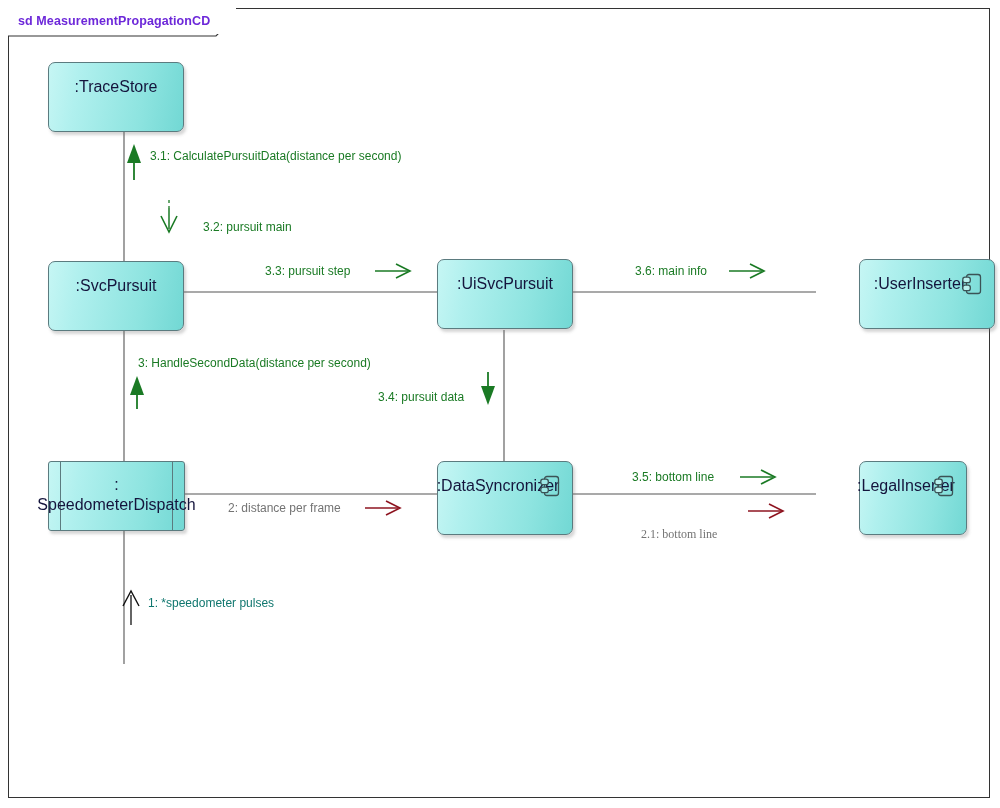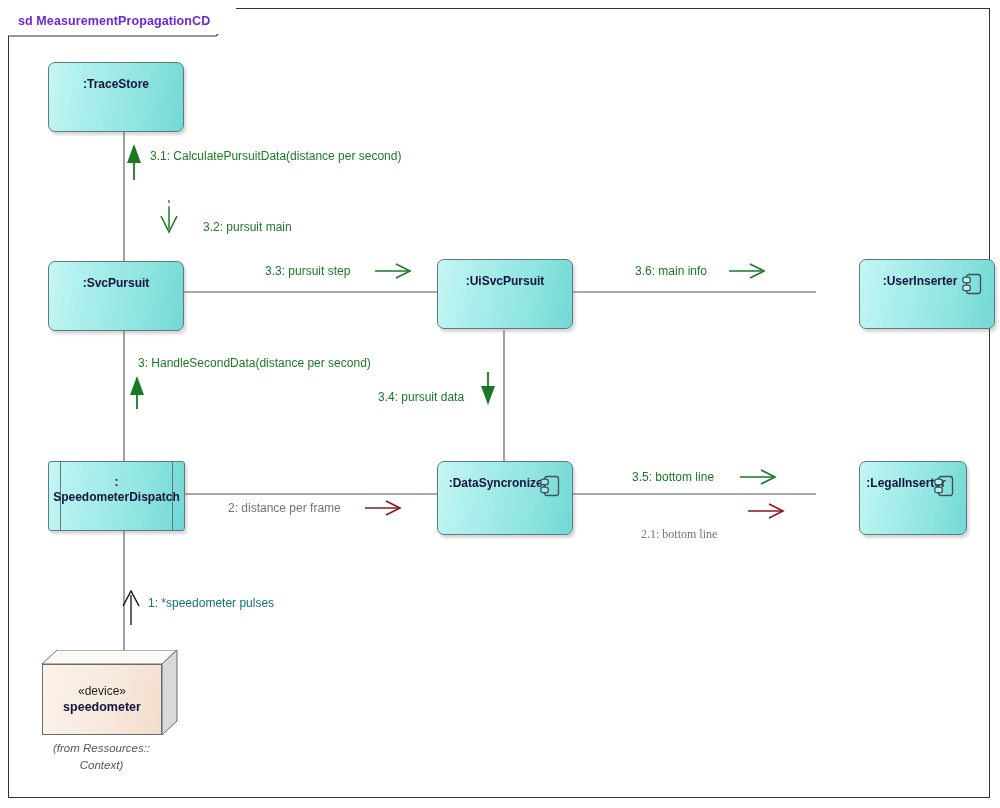--- a/index.html
+++ b/index.html
@@ -63,22 +63,22 @@
     border: 1px solid #5b7b7f;
     border-radius: 7px;
     background: linear-gradient(100deg, #c6f6f4 0%, #b0f0ee 22%, #8ee4e0 68%, #72d8d4 100%);
     box-shadow: 2px 3px 3px rgba(120,120,120,.30);
     display: flex;
     align-items: flex-start;
     justify-content: center;
   }
   .node-label {
     margin-top: 14px;
-    font-size: 12px;
-    font-weight: bold;
+    font-size: 16px;
+    font-weight: normal;
     color: #14143c;
     text-align: center;
     line-height: 1.25;
     white-space: nowrap;
   }
 
   
   .node.active-class {
     border-radius: 3px;
   }
@@ -300,36 +300,20 @@
 
   <div class="node" style="left:815px; top:461px; width:108px; height:74px;margin-left:44px;">
     <span class="node-label" style="margin-right:14px;">:LegalInserter</span>
     <svg class="component-icon" viewBox="0 0 20 22">
       <rect x="4.5" y="1.5" width="14" height="19" rx="2.5" fill="none" stroke="#3b5356" stroke-width="1.3"></rect>
       <rect x="0.8" y="4.2" width="7.5" height="5.4" rx="2.2" fill="#b8f0ee" stroke="#3b5356" stroke-width="1.3"></rect>
       <rect x="0.8" y="12.2" width="7.5" height="5.4" rx="2.2" fill="#b8f0ee" stroke="#3b5356" stroke-width="1.3"></rect>
     </svg>
   </div>
 
-  <div id="device-node">
-    <div id="device-body">
-      <span id="device-stereotype">«device»</span>
-      <span id="device-name">speedometer</span>
-    </div>
-    <svg id="device-3d" width="140" height="90">
-
-      <path d="M0 14 L15 0 L135 0 L120 14 Z" fill="#fdfaf6" stroke="#6b6b6b" stroke-width="1"></path>
-
-      <path d="M120 14 L135 0 L135 71 L120 85 Z" fill="#d9d9d9" stroke="#6b6b6b" stroke-width="1"></path>
-    </svg>
-    <div id="device-caption">
-      <span>(from Ressources::</span><br>
-      <span>Context)</span>
-    </div>
-  </div>
 
   <div class="msg green" style="left:150px; top:150px;">3.1: CalculatePursuitData(distance per second)</div>
 
   <div class="msg green" style="left:203px; top:221px;">3.2: pursuit main</div>
 
   <div class="msg green" style="left:265px; top:265px;">3.3: pursuit step</div>
 
   <div class="msg green" style="left:635px; top:265px;">3.6: main info</div>
 
   <div class="msg green" style="left:138px; top:357px;">3: HandleSecondData(distance per second)</div>

